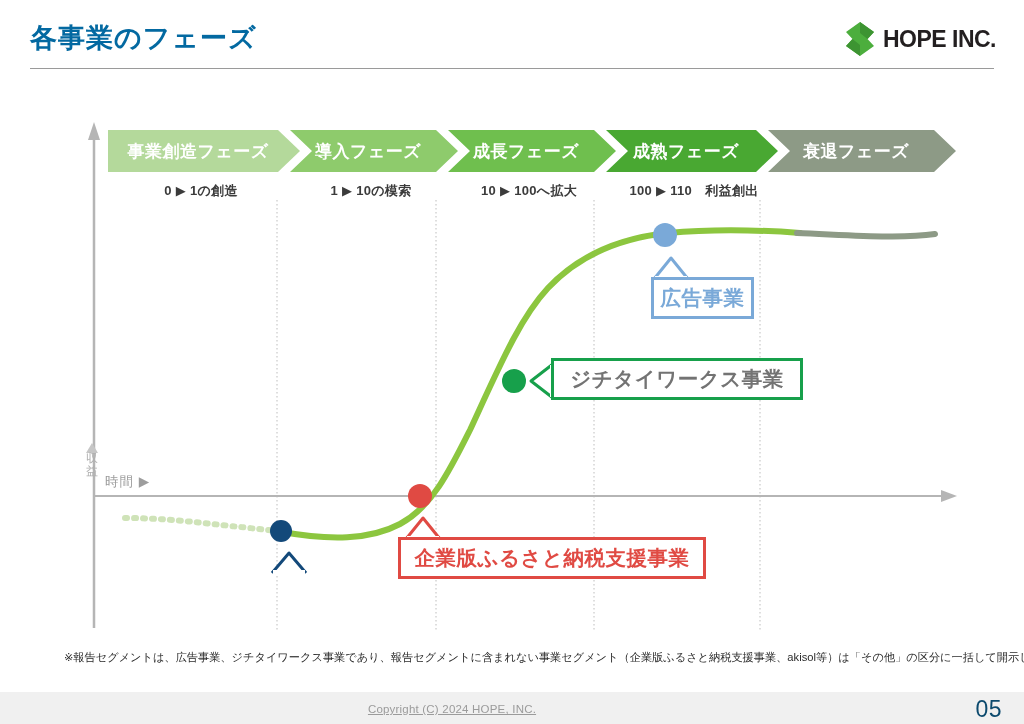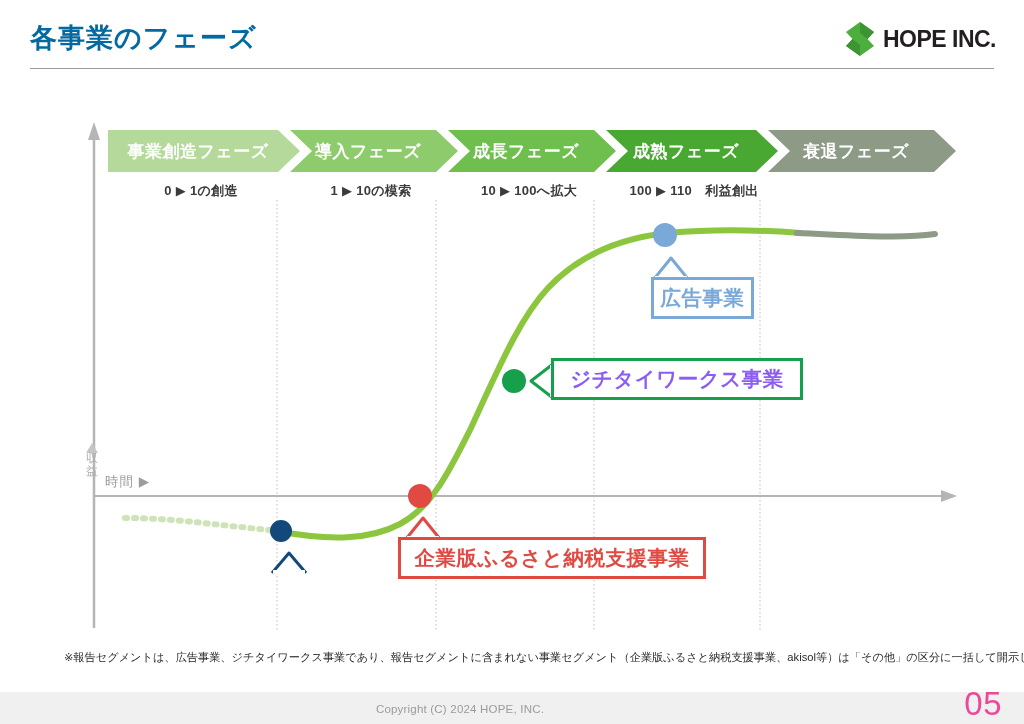--- a/index.html
+++ b/index.html
@@ -132,21 +132,21 @@
     border-color: #13497a; color: #13497a;
     font-size: 20px; letter-spacing: 0.5px;
   }
   .callout.furusato {
     left: 398px; top: 537px; width: 308px; height: 42px;
     border-color: #e04a43; color: #e04a43;
     font-size: 20.5px; letter-spacing: 0.5px;
   }
   .callout.jichitai {
     left: 551px; top: 358px; width: 252px; height: 42px;
-    border-color: #17a04b; color: #8b5cf6;
+    border-color: #17a04b; color: #737373;
     font-size: 20.5px; letter-spacing: 0.5px;
   }
   .callout.kokoku {
     left: 651px; top: 277px; width: 103px; height: 42px;
     border-color: #7aa9d8; color: #7aa9d8;
     font-size: 20.5px; letter-spacing: 0.5px; text-align: right;
   }
 
   
   .footnote {
@@ -161,34 +161,35 @@
   .footer-bar {
     position: absolute;
     left: 0;
     bottom: 0;
     width: 1024px;
     height: 32px;
     background: #f0f0f0;
   }
   .footer-copy {
     position: absolute;
-    left: 16px;
+    left: 8px;
     bottom: 9px;
     width: 888px;
     text-align: center;
     font-size: 11.5px;
     color: #9b9b9b;
     letter-spacing: 0.2px;
+    text-decoration: underline;
   }
   .footer-page {
     position: absolute;
     right: 22px;
     bottom: 1px;
-    font-size: 33px;
-    color: #ec4899;
+    font-size: 23px;
+    color: #0c4a6e;
     letter-spacing: 0.5px;
   }
 </style>
 </head>
 <body>
 
 <div id="slide">
 
   <div class="slide-title">各事業のフェーズ</div>
   <div class="header-rule"></div>

